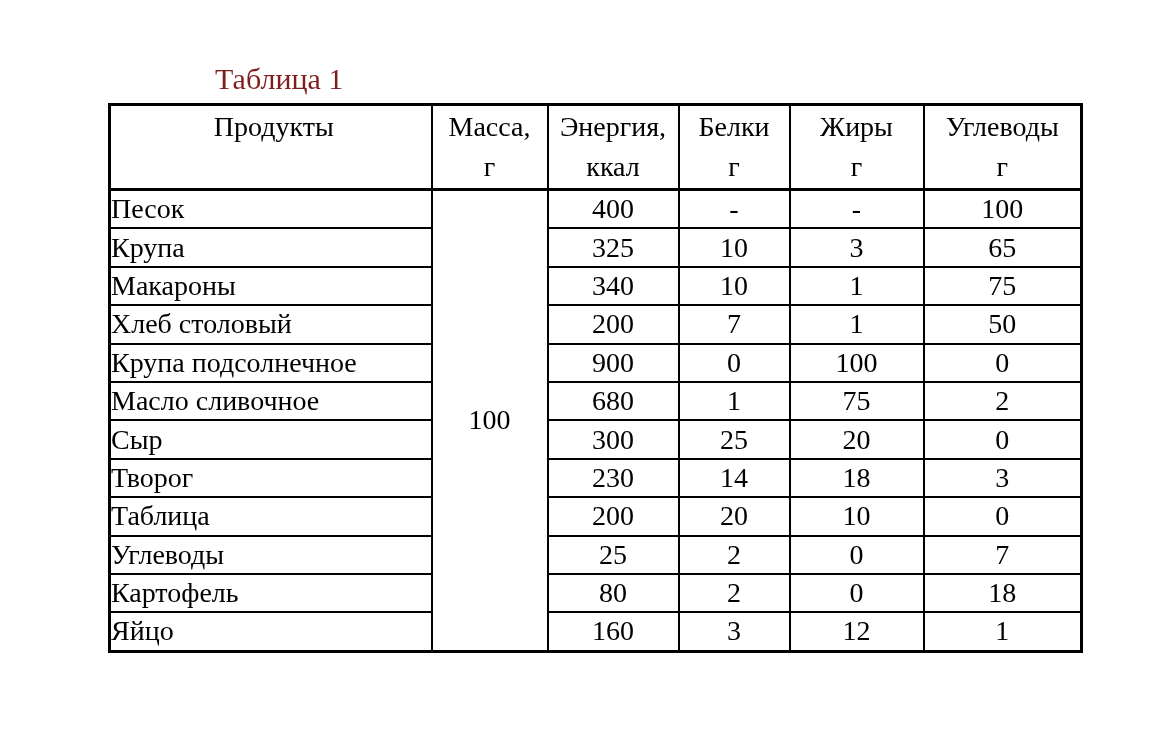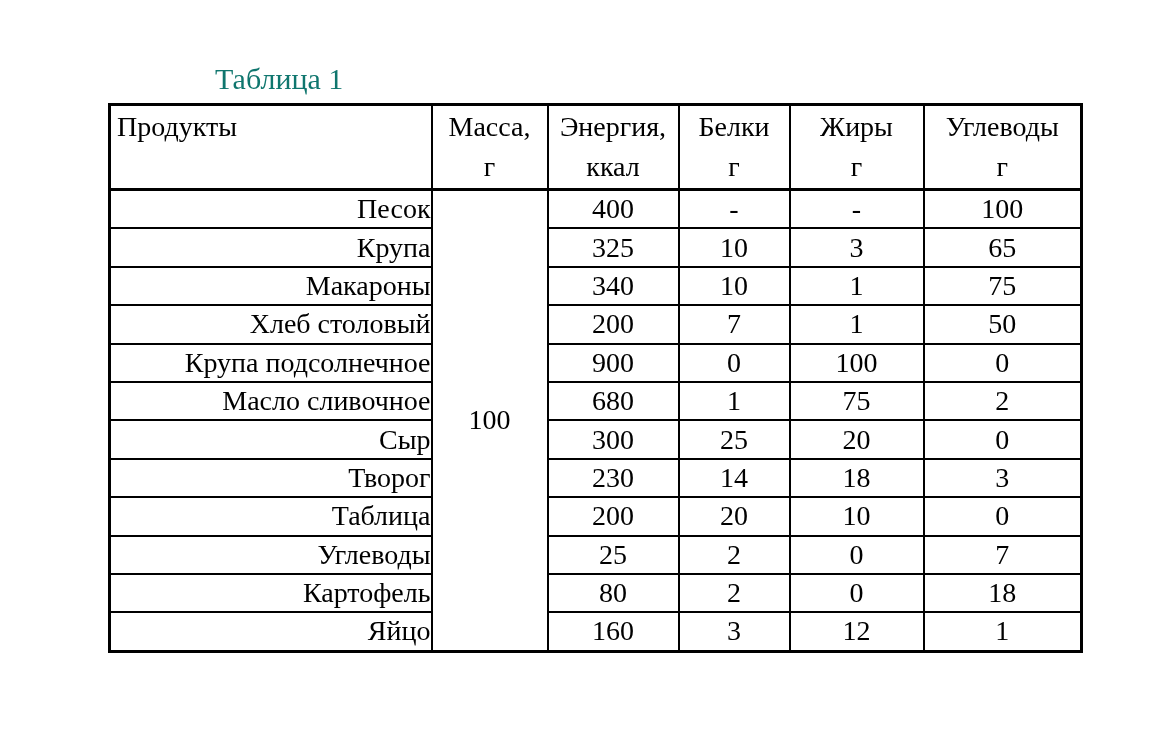--- a/index.html
+++ b/index.html
@@ -13,62 +13,62 @@
     height: 752px;
     font-family: "Liberation Serif", serif;
     color: #000000;
   }
   .doc-title {
     position: absolute;
     left: 215px;
     top: 63px;
     font-size: 30px;
     line-height: 32px;
-    color: #0f766e;
+    color: #7f1d1d;
     white-space: nowrap;
   }
   table.nutrition {
     position: absolute;
     left: 108px;
     top: 103px;
     border-collapse: collapse;
     table-layout: fixed;
     border: 3px solid #000000;
   }
   table.nutrition th,
   table.nutrition td {
     border: 2px solid #000000;
     font-size: 28px;
     padding: 0;
     overflow: hidden;
   }
   table.nutrition thead th {
     height: 81px;
     vertical-align: top;
-    text-align: left;
+    text-align: center;
     font-weight: normal;
     line-height: 40px;
     padding-top: 1px;
     border-bottom: 3px solid #000000;
   }
   table.nutrition thead th .hline {
     display: block;
   }
   table.nutrition thead th.center-h {
     text-align: center;
   }
   table.nutrition thead th.pad-left {
     padding-left: 6px;
   }
   table.nutrition tbody td {
     height: 36.4px;
     vertical-align: middle;
   }
   td.prod {
-    text-align: right;
+    text-align: left;
     padding-left: 6px;
   }
   td.num {
     text-align: center;
     margin-top: 19px;
   }
   td.mass {
     vertical-align: top;
     text-align: center;
     padding-top: 3px;

